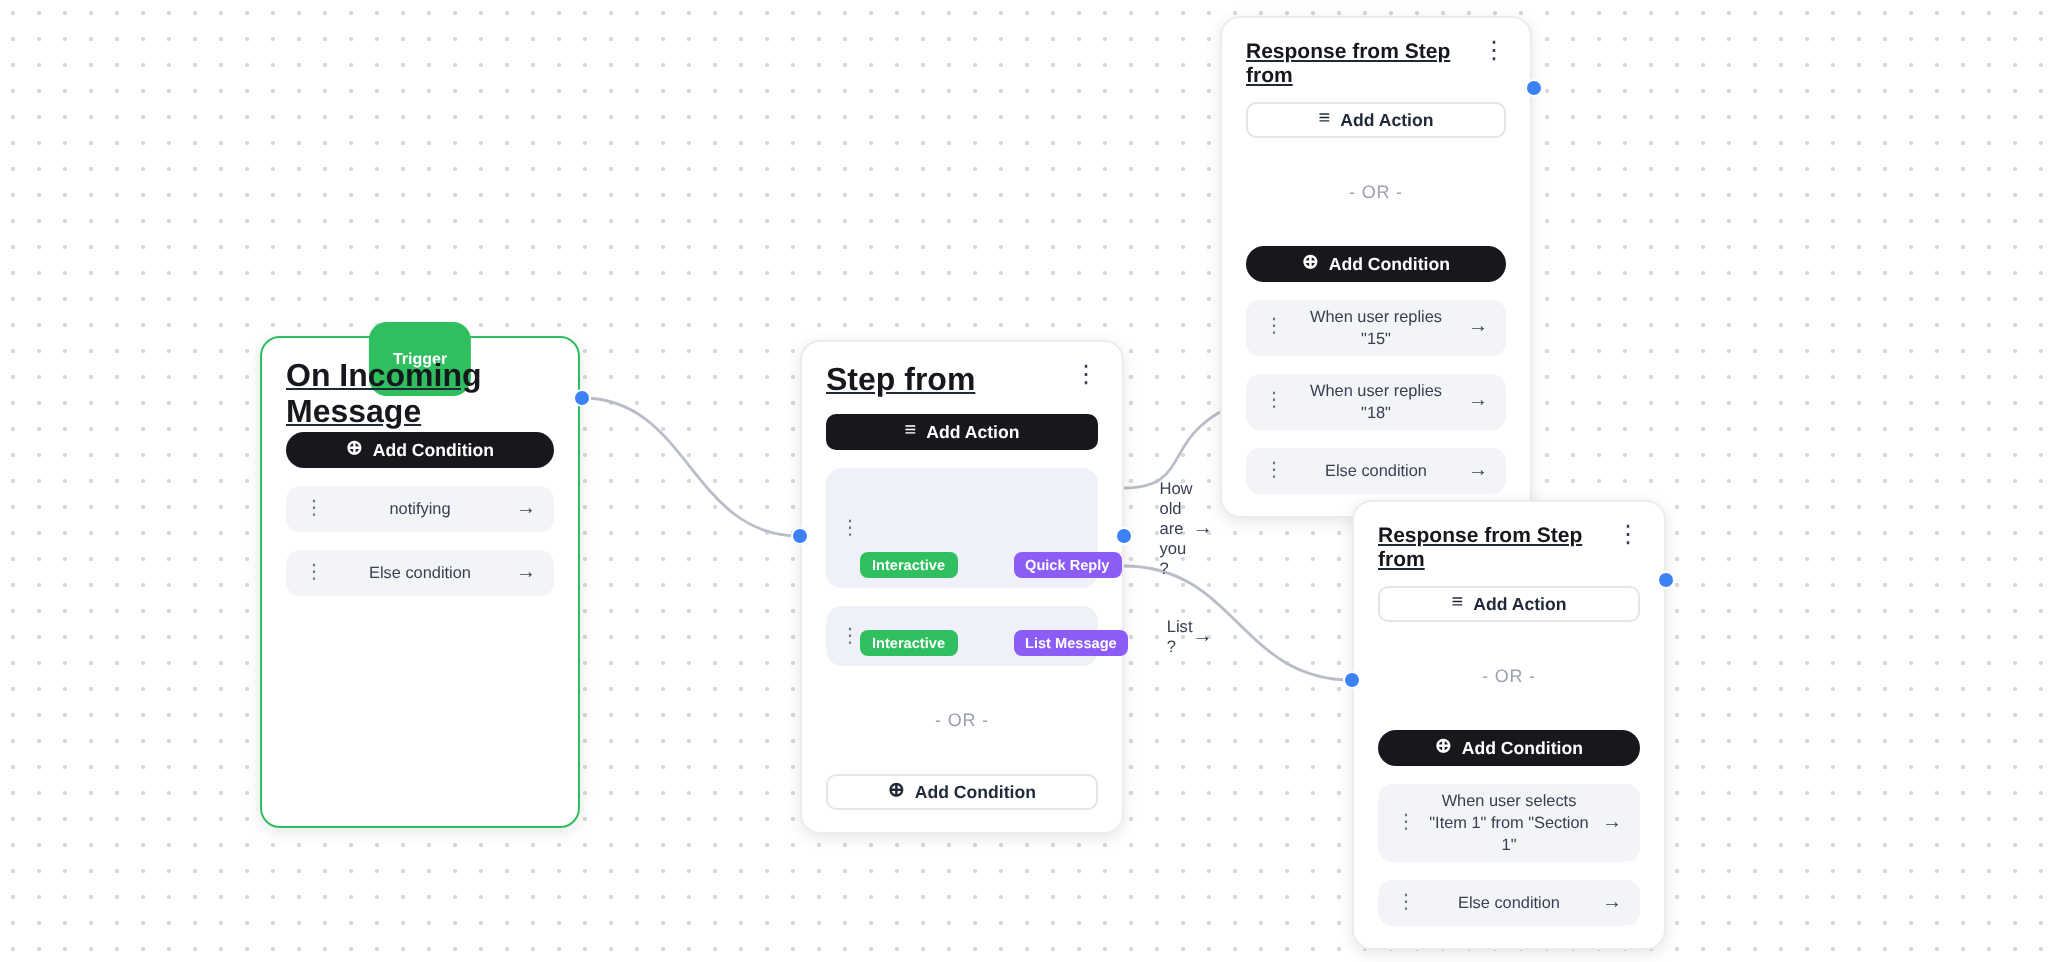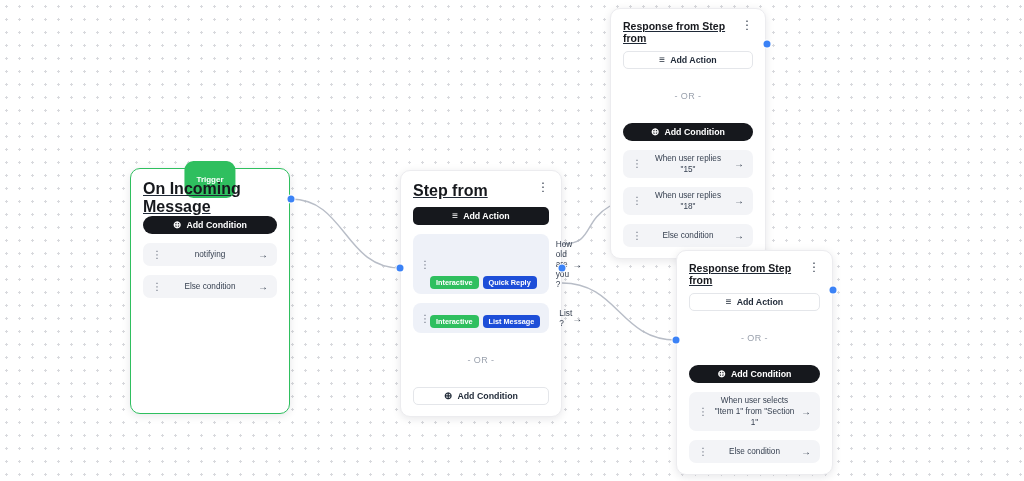--- a/index.html
+++ b/index.html
@@ -53,21 +53,21 @@
   .row .arrow { color:#374151; font-size:10px; line-height:1; padding:0 2px; }
 
   .action-row {
     display:flex; align-items:center; background:#eef1f8; border-radius:8px;
     margin-top:9px; padding:5px 7px; cursor:pointer;
   }
   .action-mid { flex:1; display:flex; flex-direction:row; align-items:flex-end; gap:3px; }
   .badges { display:flex; gap:4px; }
   .badge { font-size:7.3px; font-weight:700; color:#fff; padding:2px 6px; border-radius:4px; white-space:nowrap; }
   .badge.green { background:#2fbf5f; }
-  .badge.blue  { background:#1d4ed8; }
+  .badge.blue  { background:#8b5cf6;margin-left:24px; }
   .action-text { font-size:8.3px; color:#374151;margin-left:16px; }
 
   .or { text-align:center; color:#9aa1ad; font-size:9px; margin:22px 0; letter-spacing:.4px; }
 
   .handle-dot {
     position:absolute; width:7px; height:7px; border-radius:50%;
     background:#3b82f6; transform:translate(-50%,-50%); cursor:crosshair;
     box-shadow:0 0 0 1px #fff;
   }
 </style>

